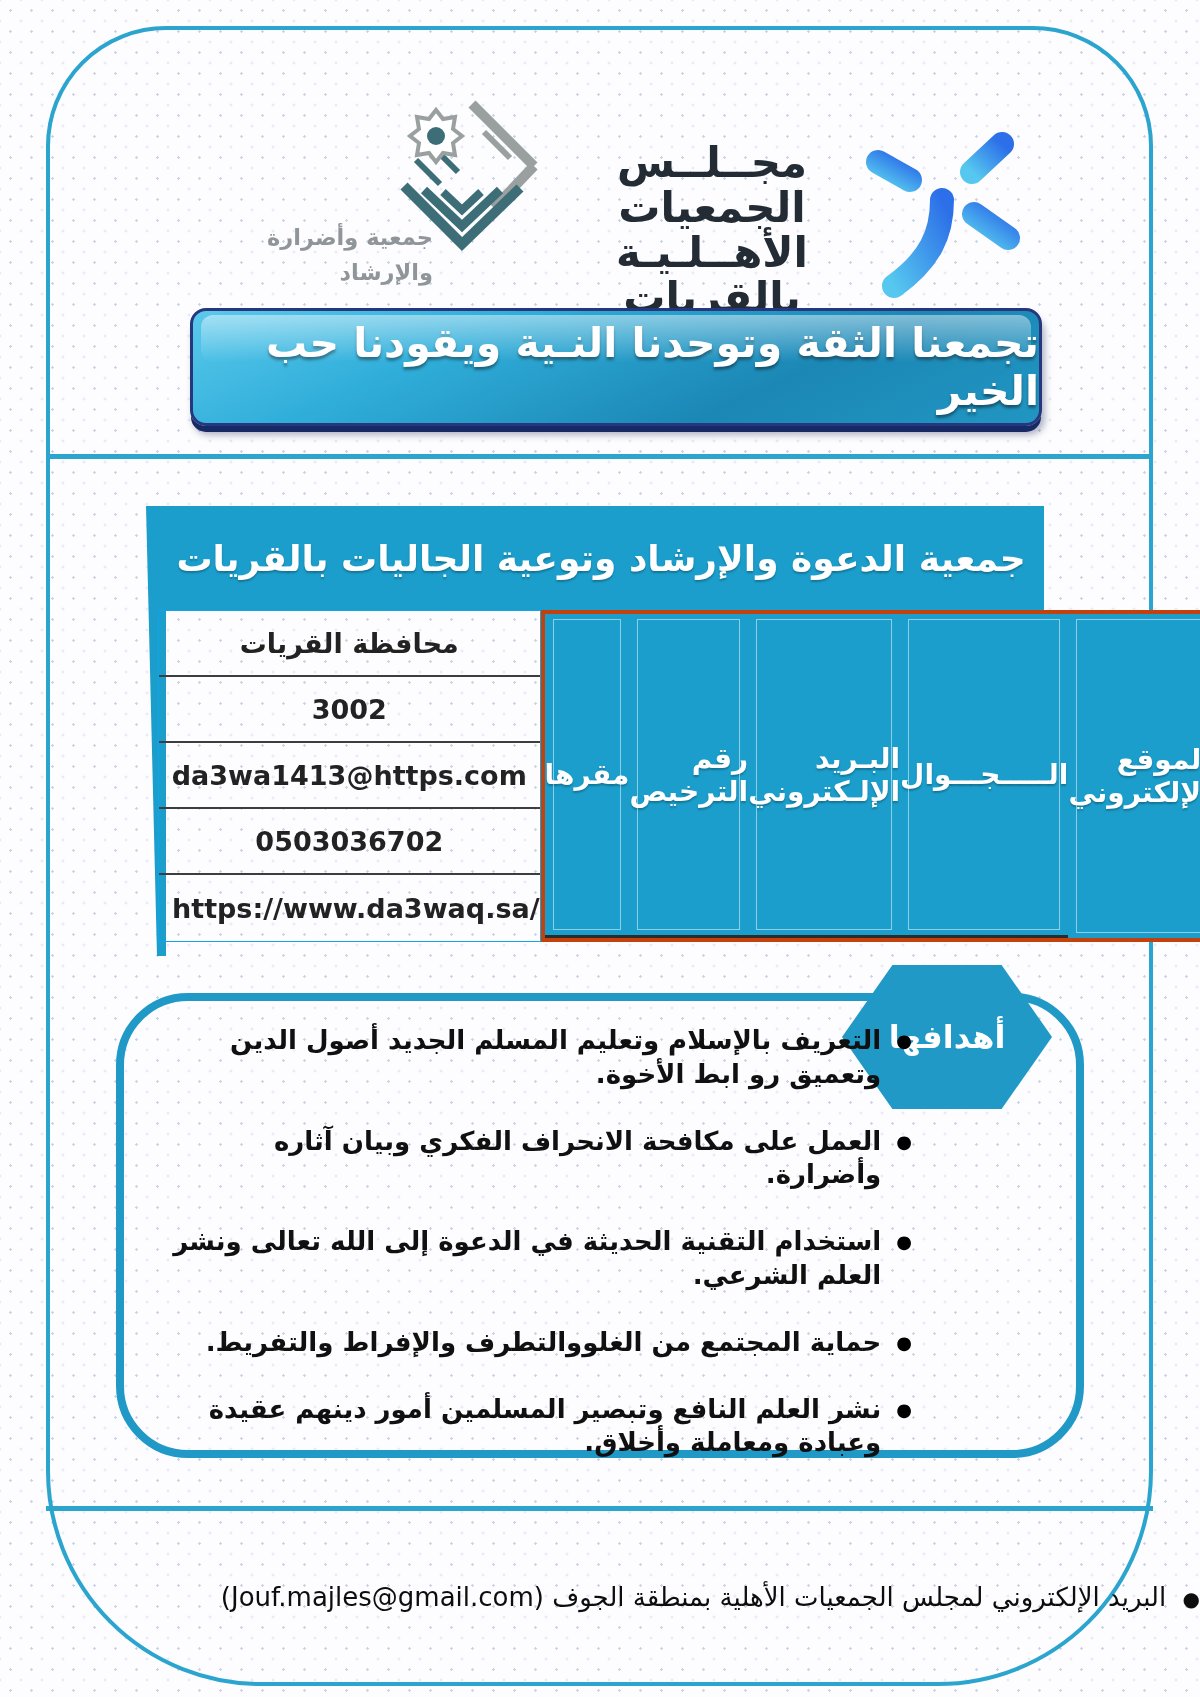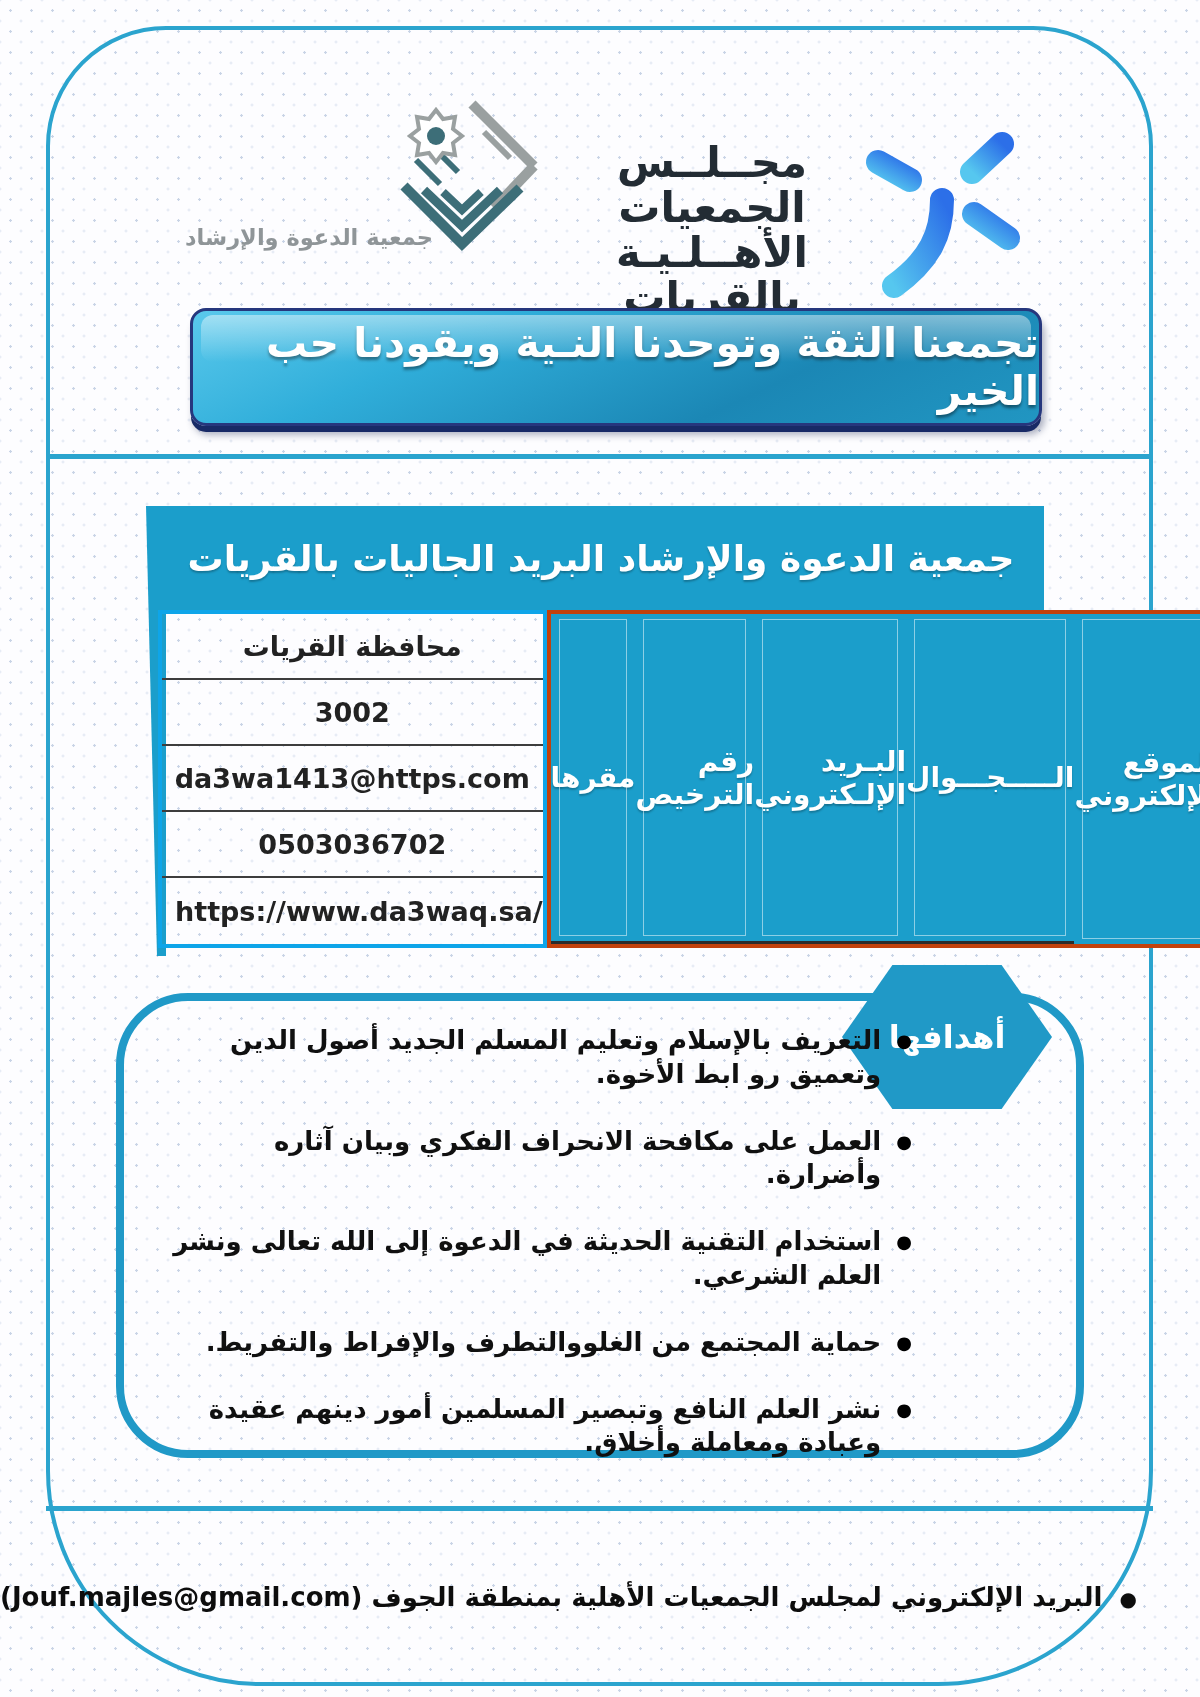--- a/index.html
+++ b/index.html
@@ -54,21 +54,21 @@
   }
 
   
   .info-table{position:absolute;left:158px;top:506px;width:886px;}
   .info-header{
     height:104px;background:#1b9ecb;display:flex;align-items:center;justify-content:center;
     color:#fff;font-size:36px;font-weight:bold;direction:rtl;
     text-shadow:0 2px 2px rgba(0,0,0,.25);
   }
   .info-body{display:flex;}
-  .col-values{width:489px;border:4px solid #0ea5e9;box-sizing:border-box;}
+  .col-values{width:489px;border:1px solid #0ea5e9;box-sizing:border-box;}
   .value-cell{
     height:66px;display:flex;align-items:center;justify-content:center;box-sizing:border-box;
     font-size:27px;font-weight:bold;color:#222;border-bottom:2px solid #3d3d3d;direction:rtl;
   }
   .value-cell:last-child{border-bottom:none;padding-left:13px;}
   .value-cell .ltr{direction:ltr;unicode-bidi:embed;}
   .col-gutter{width:9px;}
   .col-labels{flex:1;display:flex;flex-direction:row;border:4px solid #c2410c;box-sizing:border-box;}
   .label-cell{
     flex:1;background:#1b9ecb;border-bottom:3px solid #2b2b2b;position:relative;box-sizing:border-box;
@@ -101,22 +101,22 @@
     position:absolute;left:150px;top:1024px;width:762px;margin:0;padding:0;list-style:none;direction:rtl;
   }
   .goals-list li{
     display:flex;gap:15px;align-items:flex-start;margin-bottom:33px;
     font-size:26px;font-weight:bold;color:#101010;text-align:right;line-height:1.3;
   }
   .goals-list .bullet{font-size:18px;line-height:1;margin-top:8px;color:#000;}
 
   
   .footer{
-    position:absolute;left:0;top:1582px;width:100%;text-align:left;direction:rtl;
-    font-size:26px;font-weight:bold;color:#0d0d0d;
+    position:absolute;left:0;top:1582px;width:100%;text-align:right;direction:rtl;
+    font-size:26px;font-weight:normal;color:#0d0d0d;
   }
   .footer .bullet{font-size:20px;vertical-align:middle;margin-left:8px;}
   .footer .email{direction:ltr;unicode-bidi:embed;}
 </style>
 </head>
 <body>
 
 <div class="frame"></div>
 <div class="divider" id="divider-top"></div>
 <div class="divider" id="divider-bottom"></div>
@@ -132,21 +132,21 @@
   <path d="M55 94 L74 112 L93 94" stroke="#3d6e78" stroke-width="8" fill="none"></path>
   <path d="M28 62 L52 86" stroke="#3d6e78" stroke-width="6" fill="none"></path>
   <path d="M44 48 L70 74" stroke="#3d6e78" stroke-width="6" fill="none"></path>
 
   <g transform="translate(48,38)">
     <path d="M0,-26 L7,-17 L19,-19 L17,-7 L26,0 L17,7 L19,19 L7,17 L0,26 L-7,17 L-19,19 L-17,7 L-26,0 L-17,-7 L-19,-19 L-7,-17 Z" fill="#ffffff" stroke="#9aa0a0" stroke-width="4"></path>
     <circle cx="0" cy="0" r="9" fill="#3d6e78"></circle>
   </g>
 </svg>
 <div class="assoc-name">
-  <div>جمعية الدعوة والإرشاد</div>
+  <div>جمعية وأضرارة والإرشاد</div>
 </div>
 
 <div class="council-text">
   <div class="ar">مجــلــس الجمعيات</div>
   <div class="ar">الأهــلـيـة بالقريات</div>
   <div class="en">Council Of CSA In Jouf</div>
 </div>
 <svg class="council-mark" viewBox="0 0 200 200" aria-hidden="true">
   <defs>
     <linearGradient id="lgMark" x1="0" y1="1" x2="1" y2="0">
@@ -162,21 +162,21 @@
     <path d="M100 92 C100 126 88 152 52 178"></path>
   </g>
 </svg>
 
 <div class="banner">
   <span>تجمعنا الثقة وتوحدنا النـية ويقودنا حب الخير</span>
 </div>
 
 <div class="wedge"></div>
 <div class="info-table">
-  <div class="info-header">جمعية الدعوة والإرشاد البريد الجاليات بالقريات</div>
+  <div class="info-header">جمعية الدعوة والإرشاد وتوعية الجاليات بالقريات</div>
   <div class="info-body">
     <div class="col-values">
       <div class="value-cell">محافظة القريات</div>
       <div class="value-cell">3002</div>
       <div class="value-cell">
           <span class="ltr">da3wa1413@https.com</span>
         </div>
       <div class="value-cell">
           <span class="ltr">0503036702</span>
         </div>

